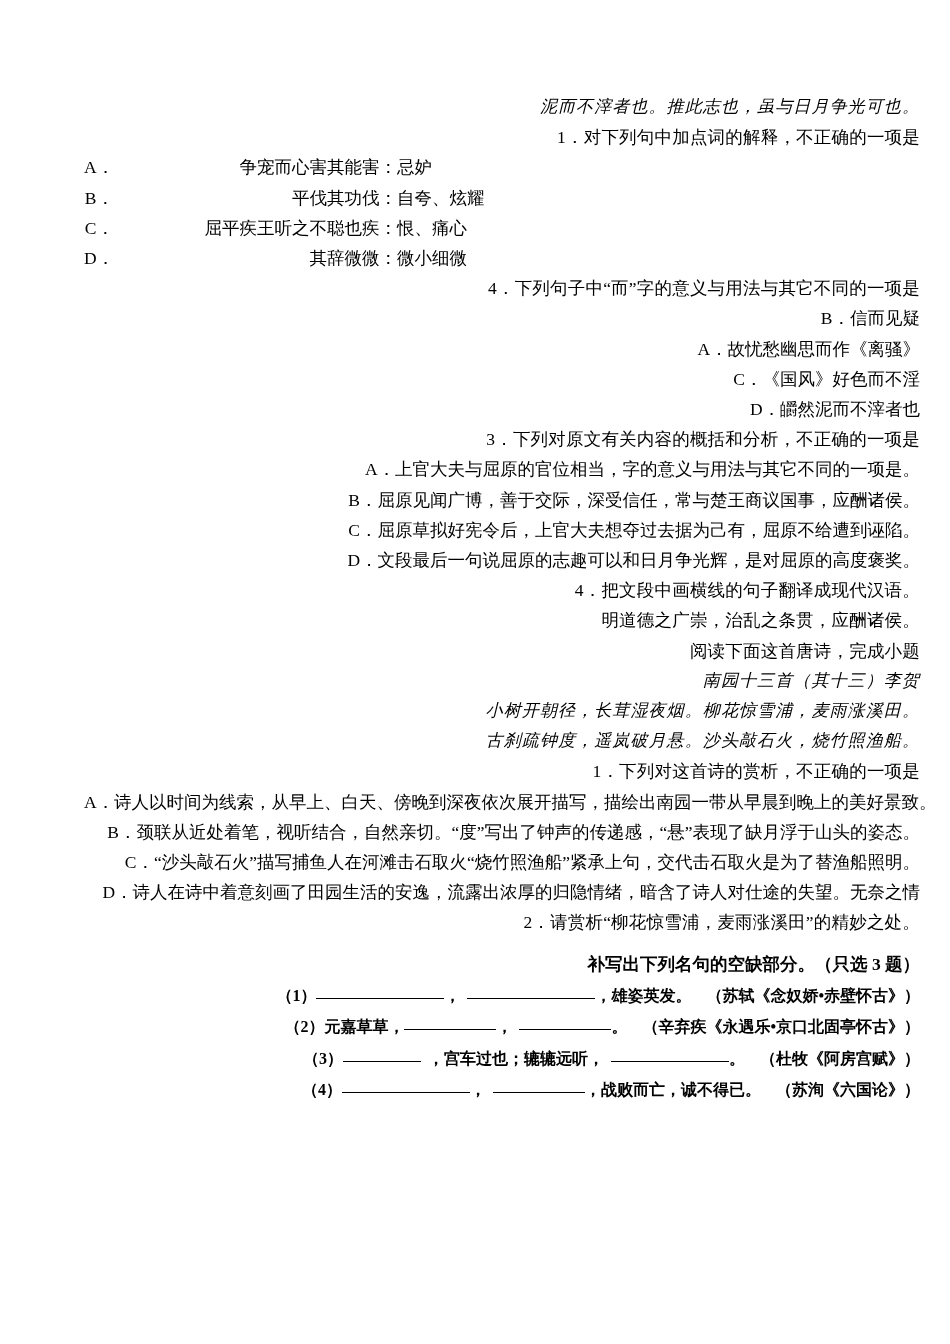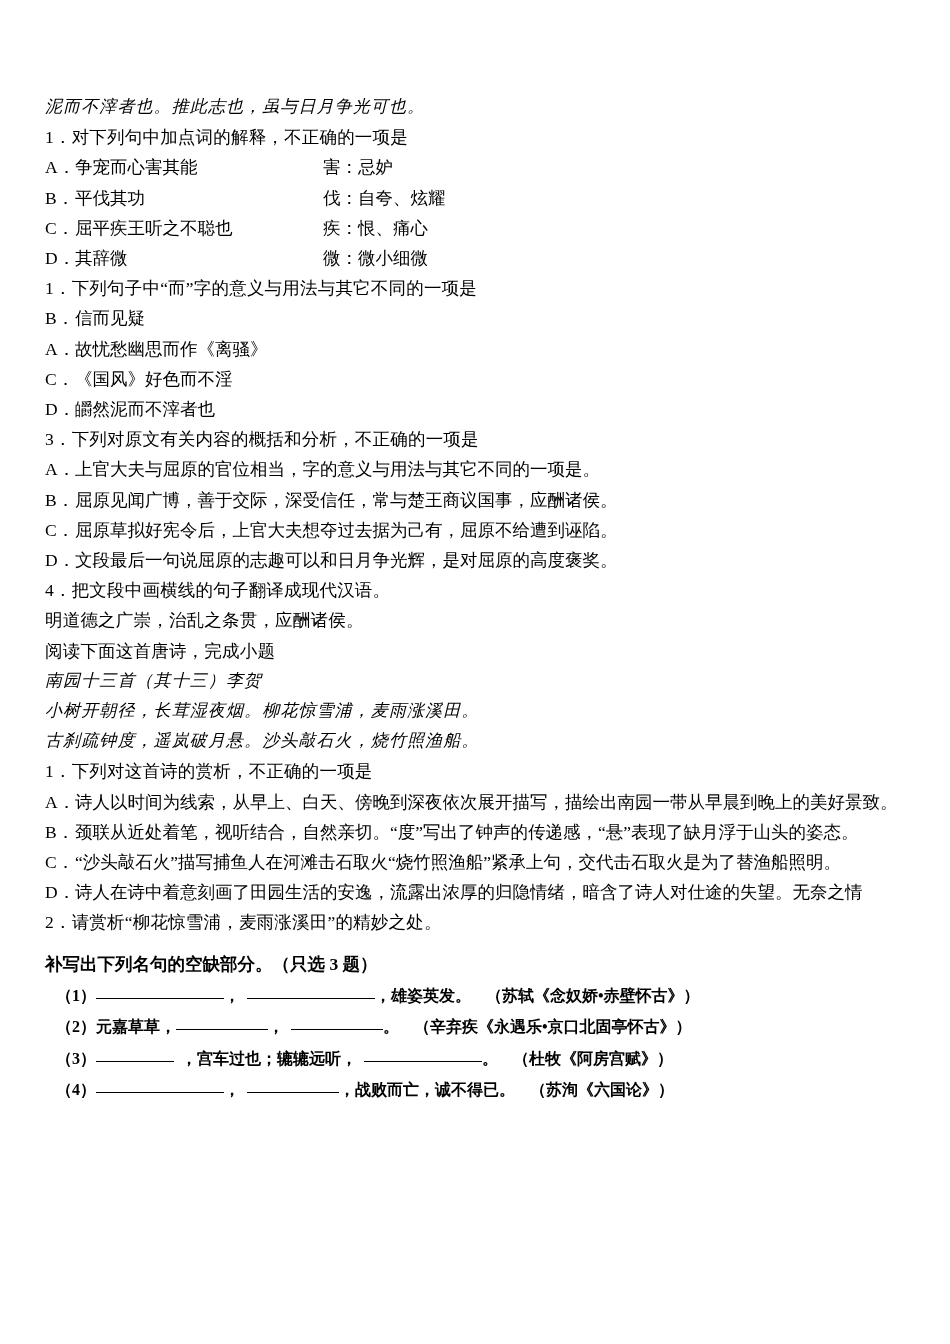--- a/index.html
+++ b/index.html
@@ -13,39 +13,41 @@
     font-family: "Liberation Serif", "DejaVu Serif", serif;
     color: #000000;
     overflow: hidden;
   }
   .page {
     position: relative;
     width: 950px;
     height: 1344px;
     box-sizing: border-box;
     padding: 92px 30px 7px 45px;
+    text-align: right;
   }
   
   .line {
     font-size: 17.5px;
     line-height: 30.2px;
     white-space: nowrap;
     letter-spacing: 0.2px;
   }
   
   .kai {
     font-family: "Liberation Serif", "DejaVu Serif", serif;
     font-style: italic;
     font-size: 17px;
     letter-spacing: 1.1px;
     line-height: 30.2px;
   }
   .song {
     font-family: "Liberation Serif", "DejaVu Serif", serif;
     font-style: normal;
+    margin-left: 39px;
   }
   
   .q {
     margin-top: 0;
   }
   
   .opt-two {
     display: flex;
     font-size: 17.5px;
     line-height: 30.2px;
@@ -113,21 +115,21 @@
     <span class="lbl">C．</span>
     <span class="col-a">屈平疾王听之不聪也</span>
     <span class="col-b">疾：恨、痛心</span>
   </div>
   <div class="opt-two song">
     <span class="lbl">D．</span>
     <span class="col-a">其辞微</span>
     <span class="col-b">微：微小细微</span>
   </div>
 
-  <div class="line song q">1．下列句子中“而”字的意义与用法与其它不同的一项是</div>
+  <div class="line song q">4．下列句子中“而”字的意义与用法与其它不同的一项是</div>
   <div class="opt song">
     <span class="lbl">B．</span><span>信而见疑</span>
   </div>
   <div class="opt song">
     <span class="lbl">A．</span><span>故忧愁幽思而作《离骚》</span>
   </div>
   <div class="opt song">
     <span class="lbl">C．</span><span>《国风》好色而不淫</span>
   </div>
   <div class="opt song">

